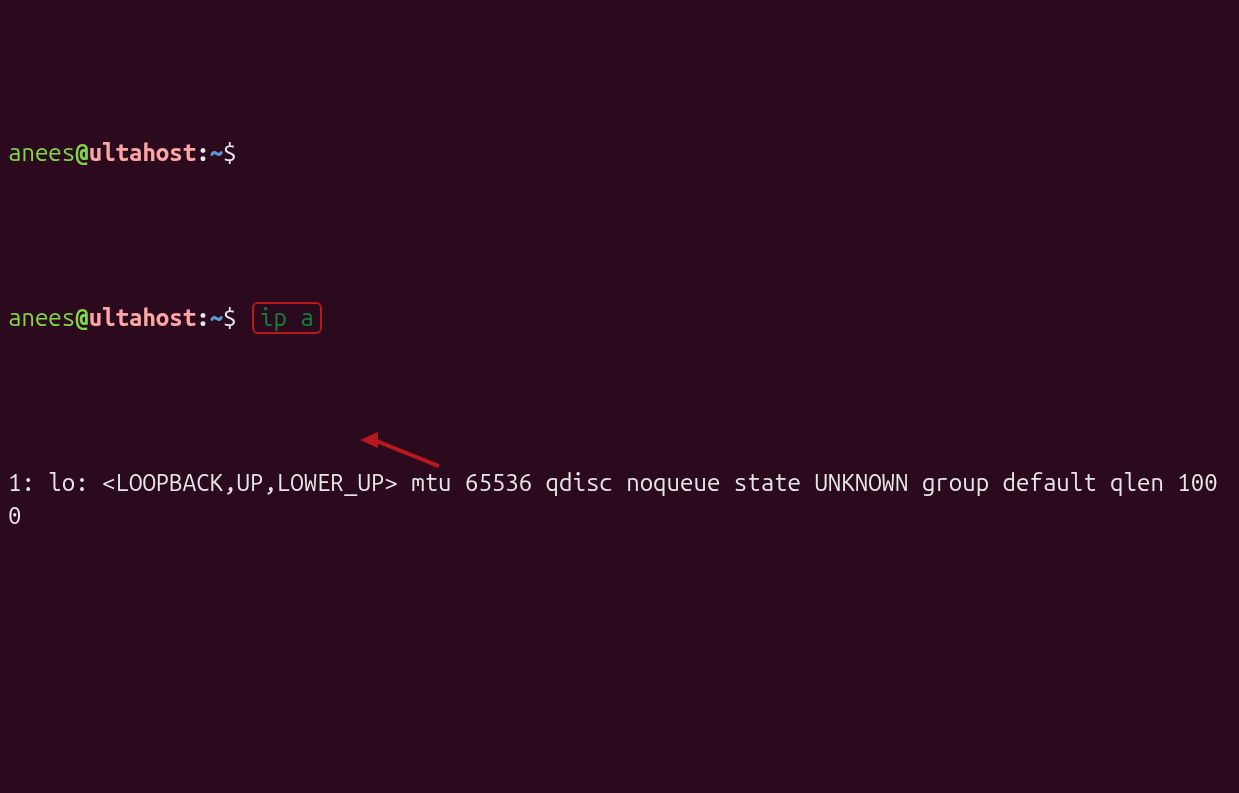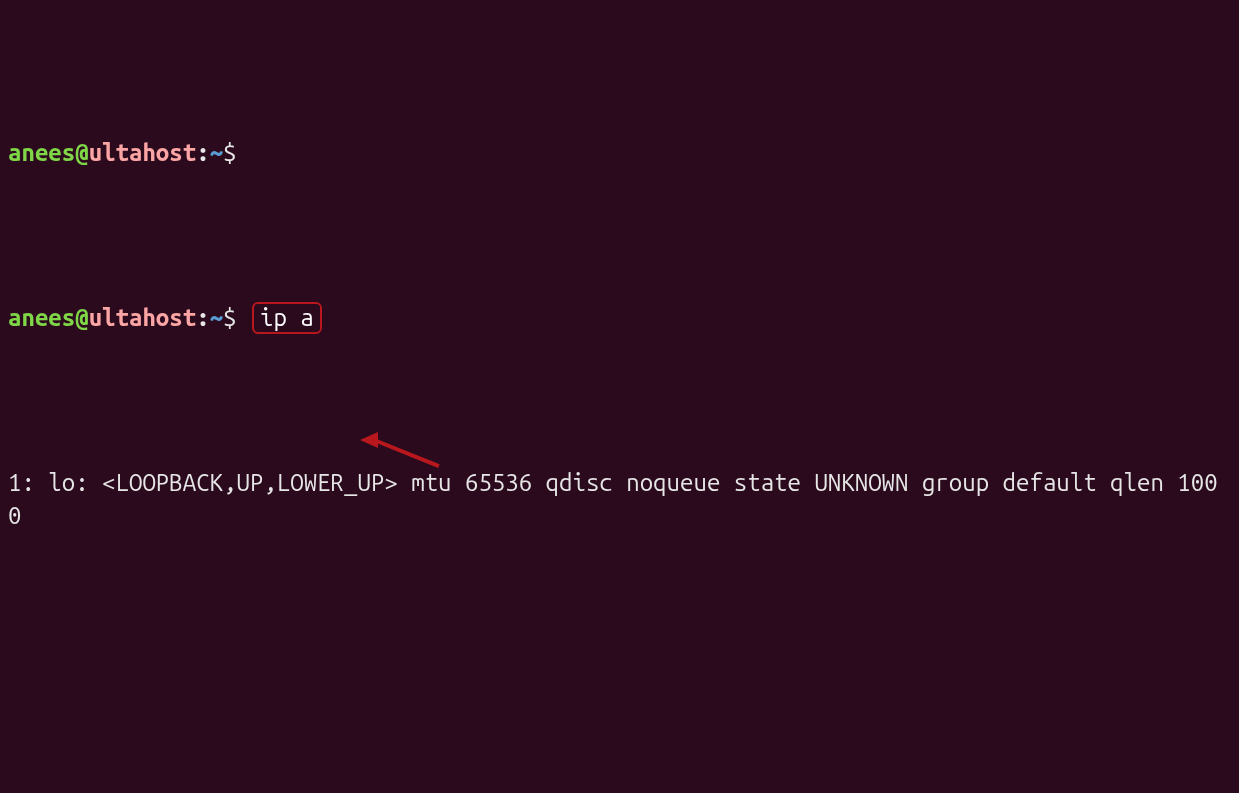--- a/index.html
+++ b/index.html
@@ -13,27 +13,27 @@
     line-height: 33px;
     color: #e6e6e6;
     overflow: hidden;
   }
   .terminal {
     padding: 4px 8px 8px 8px;
     white-space: pre-wrap;
     word-break: break-all;
     position: relative;
   }
-  .user { color: #7fd647; font-weight: bold; text-align: right; }
+  .user { color: #7fd647; font-weight: normal; text-align: right; }
   .host { color: #fca5a5; font-weight: bold; }
   .at   { color: #7fd647; font-weight: bold; }
   .colon{ color: #e6e6e6; font-weight: bold; }
   .tilde{ color: #5a9dd6; font-weight: bold; }
   .dollar{ color: #e6e6e6; }
-  .cmd  { color: #ffffff; }
+  .cmd  { color: #15803d; }
   .out  { color: #e6e6e6; }
 
   .box-cmd {
     display: inline-block;
     border: 2px solid #b8181d;
     border-radius: 6px;
     padding: 0 6px;
     margin-left: 2px;
     line-height: 28px;
   }

